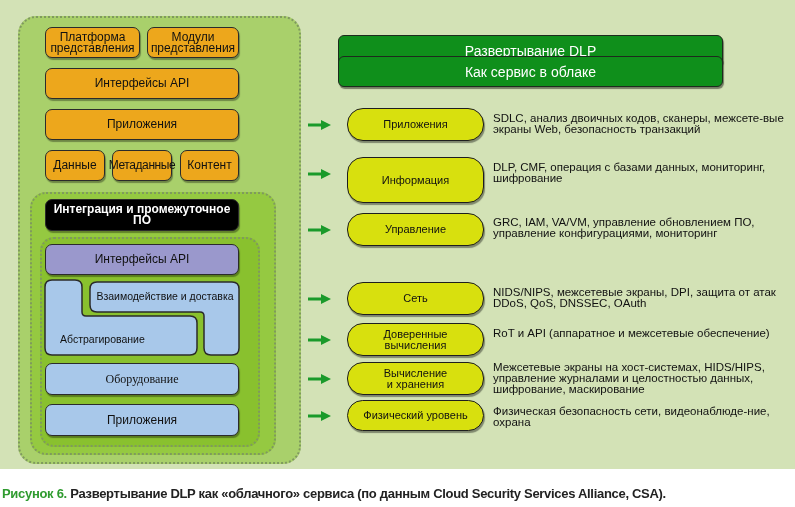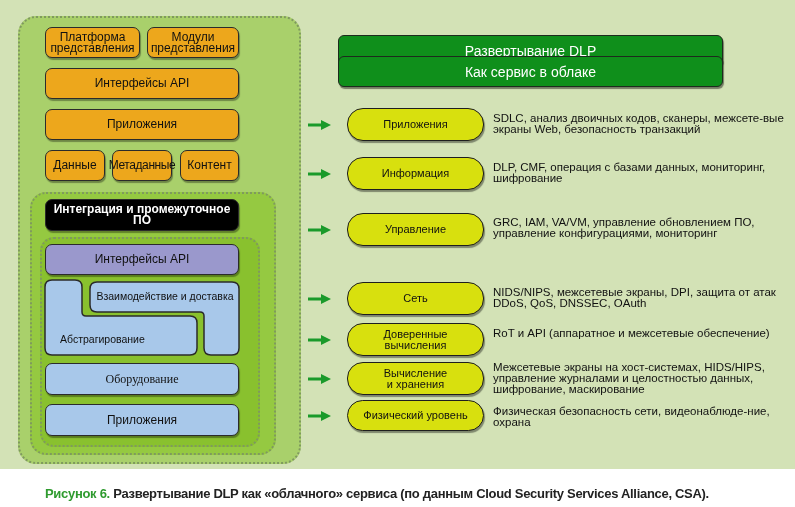--- a/index.html
+++ b/index.html
@@ -45,21 +45,21 @@
   }
   .desc {
     position: absolute; left: 493px; width: 300px;
     font-size: 11.5px; line-height: 11px; color: #111;
   }
   .caption {
     position: absolute; left: 2px; top: 486px; font-size: 13px; font-weight: bold;
     color: #222; white-space: nowrap; letter-spacing: -0.3px;
     font-family: "Liberation Sans", sans-serif;
   }
-  .caption .fig { color: #2f9b2f; margin-left: 43px; }
+  .caption .fig { color: #2f9b2f; }
 </style>
 </head>
 <body>
 
 <div class="canvas">
 
   <div class="zone zone-outer"></div>
   <div class="zone zone-mid"></div>
   <div class="zone zone-inner"></div>
 
@@ -120,21 +120,21 @@
         <path d="M13 0 L23 5 L13 10 Z" fill="#1a9a2a"></path>
       </svg>
       <div class="pill" style="top: 108px; height: 33px;">
         <span>Приложения</span>
       </div>
       <div class="desc" style="top: 113px;">SDLC, анализ двоичных кодов, сканеры, межсете-вые экраны Web, безопасность транзакций</div>
       <svg class="arrow" width="24" height="10" style="top: 168.5px;">
         <rect x="0" y="3.5" width="15" height="3" fill="#1a9a2a"></rect>
         <path d="M13 0 L23 5 L13 10 Z" fill="#1a9a2a"></path>
       </svg>
-      <div class="pill" style="top: 157px; height: 33px;">
+      <div class="pill" style="top: 157px; height: 46px;">
         <span>Информация</span>
       </div>
       <div class="desc" style="top: 162px;">DLP, CMF, операция с базами данных, мониторинг, шифрование</div>
       <svg class="arrow" width="24" height="10" style="top: 224.5px;">
         <rect x="0" y="3.5" width="15" height="3" fill="#1a9a2a"></rect>
         <path d="M13 0 L23 5 L13 10 Z" fill="#1a9a2a"></path>
       </svg>
       <div class="pill" style="top: 213px; height: 33px;">
         <span>Управление</span>
       </div>

